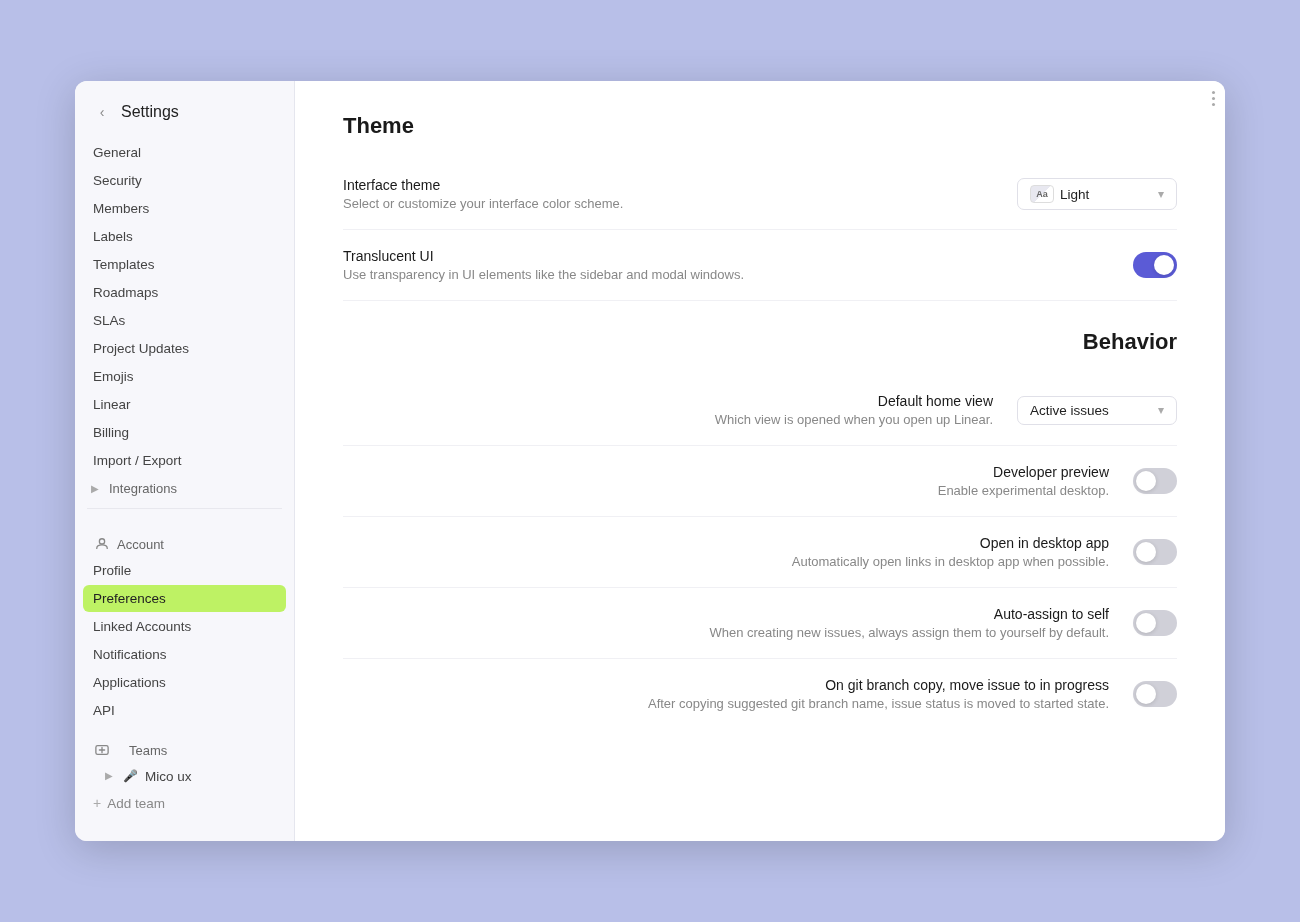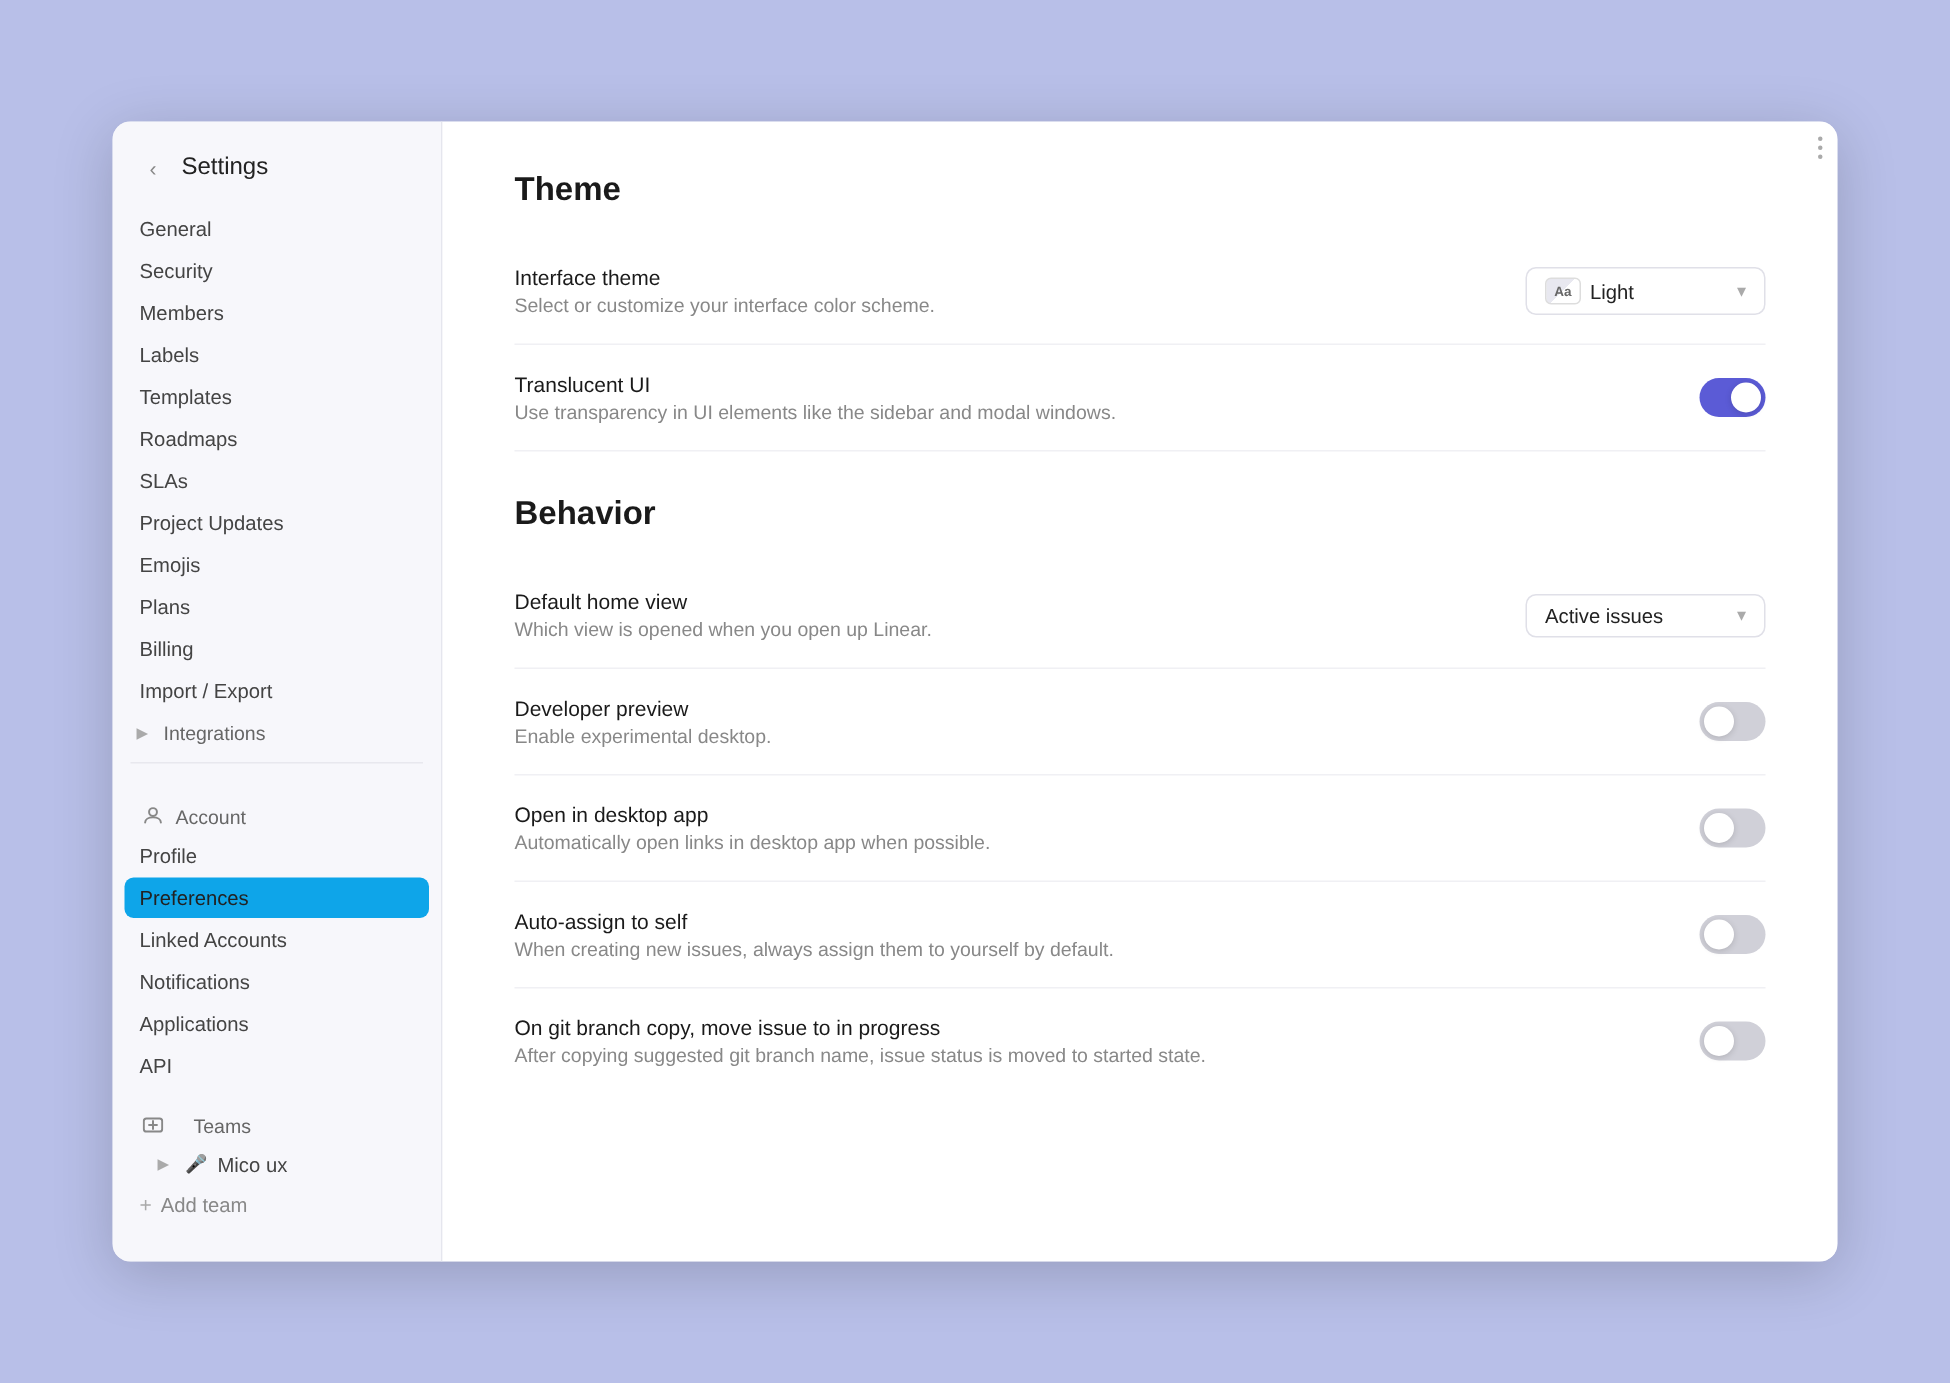--- a/index.html
+++ b/index.html
@@ -80,21 +80,21 @@
       border-radius: 6px;
       cursor: pointer;
       font-size: 13.5px;
       color: #444;
       margin-bottom: 1px;
       white-space: nowrap;
       overflow: hidden;
       text-overflow: ellipsis;
     }
     .sidebar-item.active {
-      background: #0ea5e9;
+      background: #bef264;
       color: #222;
       font-weight: 500;
     }
     .sidebar-section {
       padding: 14px 8px 4px 8px;
     }
     .sidebar-section-label {
       display: flex;
       align-items: center;
       gap: 6px;
@@ -256,21 +256,21 @@
       top: 3px;
       width: 20px;
       height: 20px;
       background: #fff;
       border-radius: 50%;
       box-shadow: 0 1px 4px rgba(0,0,0,0.15);
       transition: left 0.2s;
     }
     .toggle-track.on .toggle-thumb { left: 21px; }
     .toggle-track.off .toggle-thumb { left: 3px; }
-    .behavior-section { margin-top: 28px; }
+    .behavior-section { margin-top: 28px; text-align: right; }
   </style>
 </head>
 <body>
 
 <div class="window">
   <div class="window-dots">
     <span></span>
       <span></span>
       <span></span>
   </div>
@@ -284,21 +284,21 @@
     <div class="sidebar-nav">
       <div class="sidebar-item">General</div>
       <div class="sidebar-item">Security</div>
       <div class="sidebar-item">Members</div>
       <div class="sidebar-item">Labels</div>
       <div class="sidebar-item">Templates</div>
       <div class="sidebar-item">Roadmaps</div>
       <div class="sidebar-item">SLAs</div>
       <div class="sidebar-item">Project Updates</div>
       <div class="sidebar-item">Emojis</div>
-      <div class="sidebar-item">Plans</div>
+      <div class="sidebar-item">Linear</div>
       <div class="sidebar-item">Billing</div>
       <div class="sidebar-item">Import / Export</div>
     </div>
 
     <div class="sidebar-nav" style="margin-top:2px;">
       <div class="sidebar-section-label">
         <span class="expand-icon">▶</span>
         <span>Integrations</span>
       </div>
     </div>

